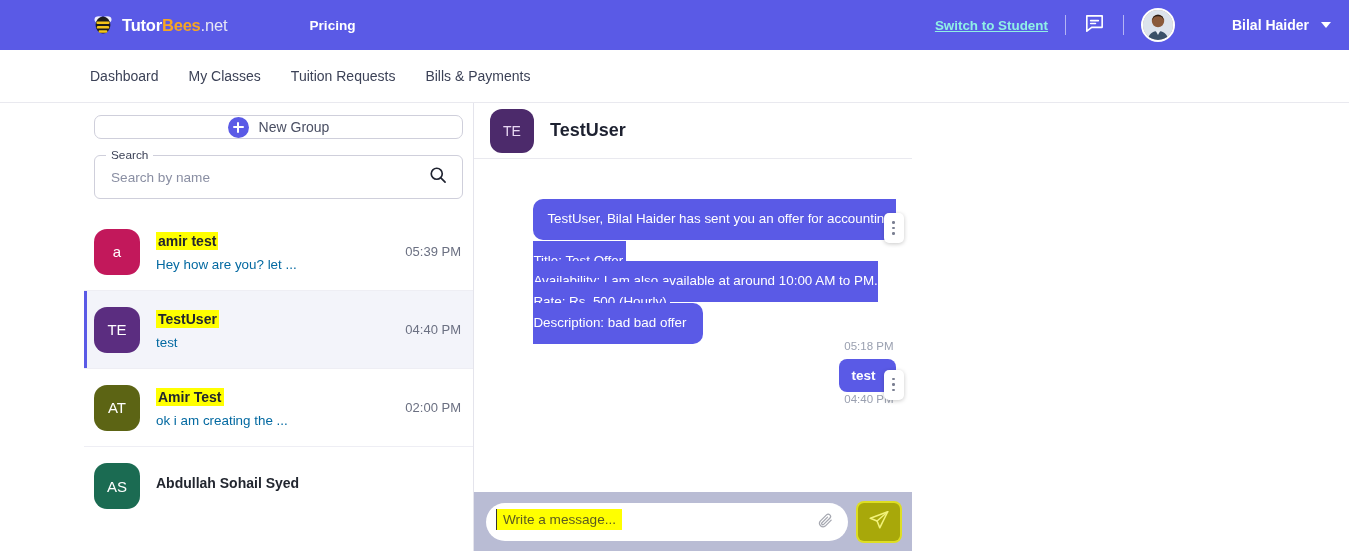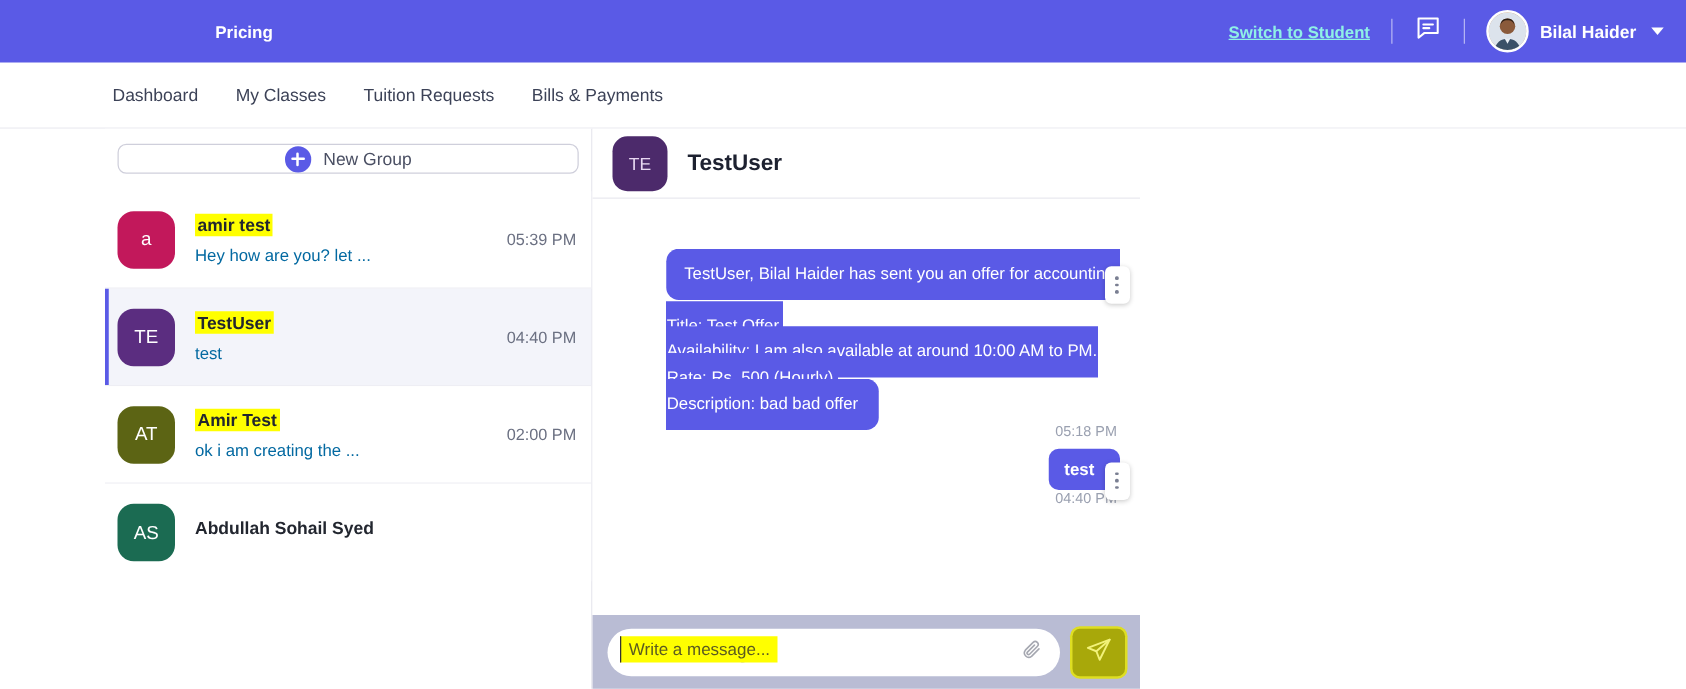--- a/index.html
+++ b/index.html
@@ -54,21 +54,21 @@
   }
   .vdiv { width:1px; height: 20px; background: rgba(255,255,255,.55); margin: 0 17px; }
   .msg-icon { cursor: pointer; display:block; }
   .avatar-img {
     width: 34px; height: 34px; border-radius: 50%;
     overflow: hidden; flex: 0 0 auto; margin-right: 9px;
     border: 2px solid #ffffff;
     background: #c9a88a;
     position: relative;
   }
-  .user-name { color:#ffffff; font-size: 14px; font-weight: 600; white-space: nowrap; }
+  .user-name { color:#ffffff; font-size: 14px; font-weight: 600; white-space: nowrap; margin-left: 48px; }
   .user-chev {
     width:0;height:0;border-left:5px solid transparent;border-right:5px solid transparent;
     border-top:6px solid #ffffff; margin-left: 12px;
   }
 
   
   .subnav {
     height: 53px;
     background: #ffffff;
     border-bottom: 1px solid #e9e9ef;
@@ -268,20 +268,37 @@
     cursor: pointer; flex: 0 0 auto;
   }
 
   .right-gutter { flex: 1; background: #ffffff; }
 </style>
 </head>
 <body>
 
 <div class="topnav">
 
+  <div class="logo-wrap">
+    <span class="bee-icon">
+      <svg width="26" height="26" viewBox="0 0 26 26">
+        <ellipse cx="9" cy="7.5" rx="4.5" ry="3.2" fill="#ffffff" opacity="0.9"></ellipse>
+        <ellipse cx="17" cy="7.5" rx="4.5" ry="3.2" fill="#ffffff" opacity="0.9"></ellipse>
+        <ellipse cx="13" cy="13" rx="7.4" ry="8.6" fill="#1d1d1d"></ellipse>
+        <rect x="6.4" y="9.4" width="13.2" height="2.6" rx="1.2" fill="#f5c518"></rect>
+        <rect x="6.8" y="14" width="12.4" height="2.6" rx="1.2" fill="#f5c518"></rect>
+        <rect x="8.6" y="18.3" width="8.8" height="2.4" rx="1.1" fill="#f5c518"></rect>
+        <circle cx="10.2" cy="7.2" r="1.5" fill="#1d1d1d"></circle>
+        <circle cx="15.8" cy="7.2" r="1.5" fill="#1d1d1d"></circle>
+      </svg>
+    </span>
+    <span class="logo-text">
+      <span class="t1">Tutor</span><span class="t2">Bees</span><span class="t3">.net</span>
+    </span>
+  </div>
 
   <div class="nav-links">
     <div class="nav-link">
       <span>Subjects &amp; Courses</span>
       <span class="chev"></span>
     </div>
     <div class="nav-link">
       <span>Pricing</span>
     </div>
     <div class="nav-link">
@@ -323,20 +340,30 @@
 
 <div class="app-body">
 
   <div class="chat-list-col">
 
     <div class="new-group-btn">
       <span class="plus-circle"></span>
       <span class="new-group-label">New Group</span>
     </div>
 
+    <div class="search-field">
+      <span class="search-legend">Search</span>
+      <input class="search-input" type="text" placeholder="Search by name" style="">
+      <span class="search-ico">
+        <svg width="20" height="20" viewBox="0 0 24 24" fill="none" stroke="#1f2330" stroke-width="2">
+          <circle cx="10.5" cy="10.5" r="6.6"></circle>
+          <line x1="15.4" y1="15.4" x2="20.5" y2="20.5" stroke-linecap="round"></line>
+        </svg>
+      </span>
+    </div>
 
     <div class="chat-items">
 
       <div class="chat-item">
         <span class="ci-avatar" style="background:#c2185b">a</span>
         <span class="ci-mid">
           <span class="ci-name hl">amir test</span>
           <div class="ci-snippet">Hey how are you? let ...</div>
         </span>
         <span class="ci-time">05:39 PM</span>

